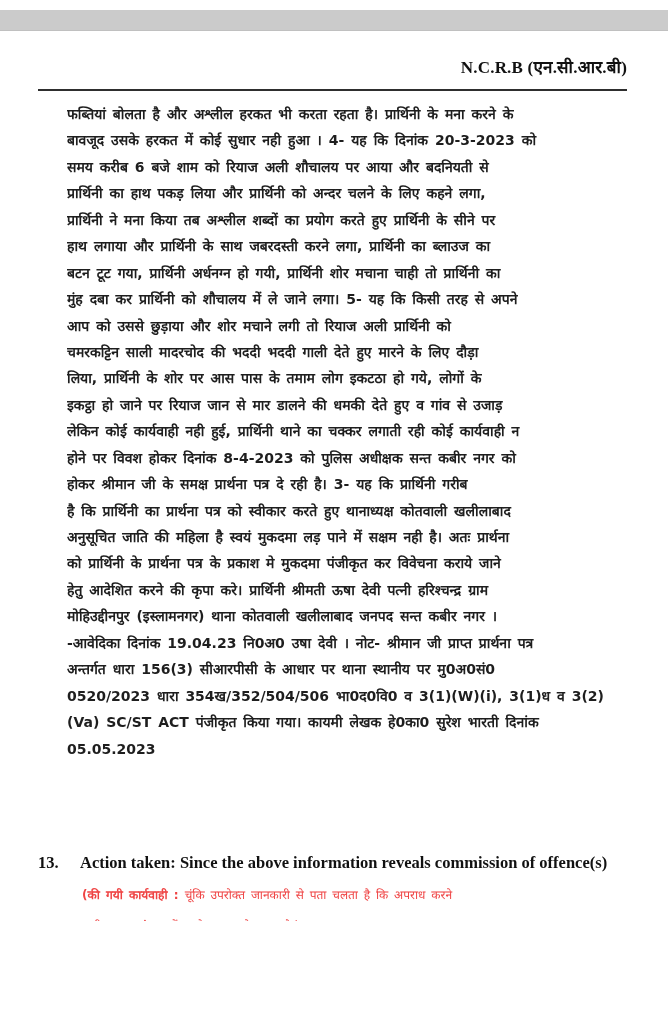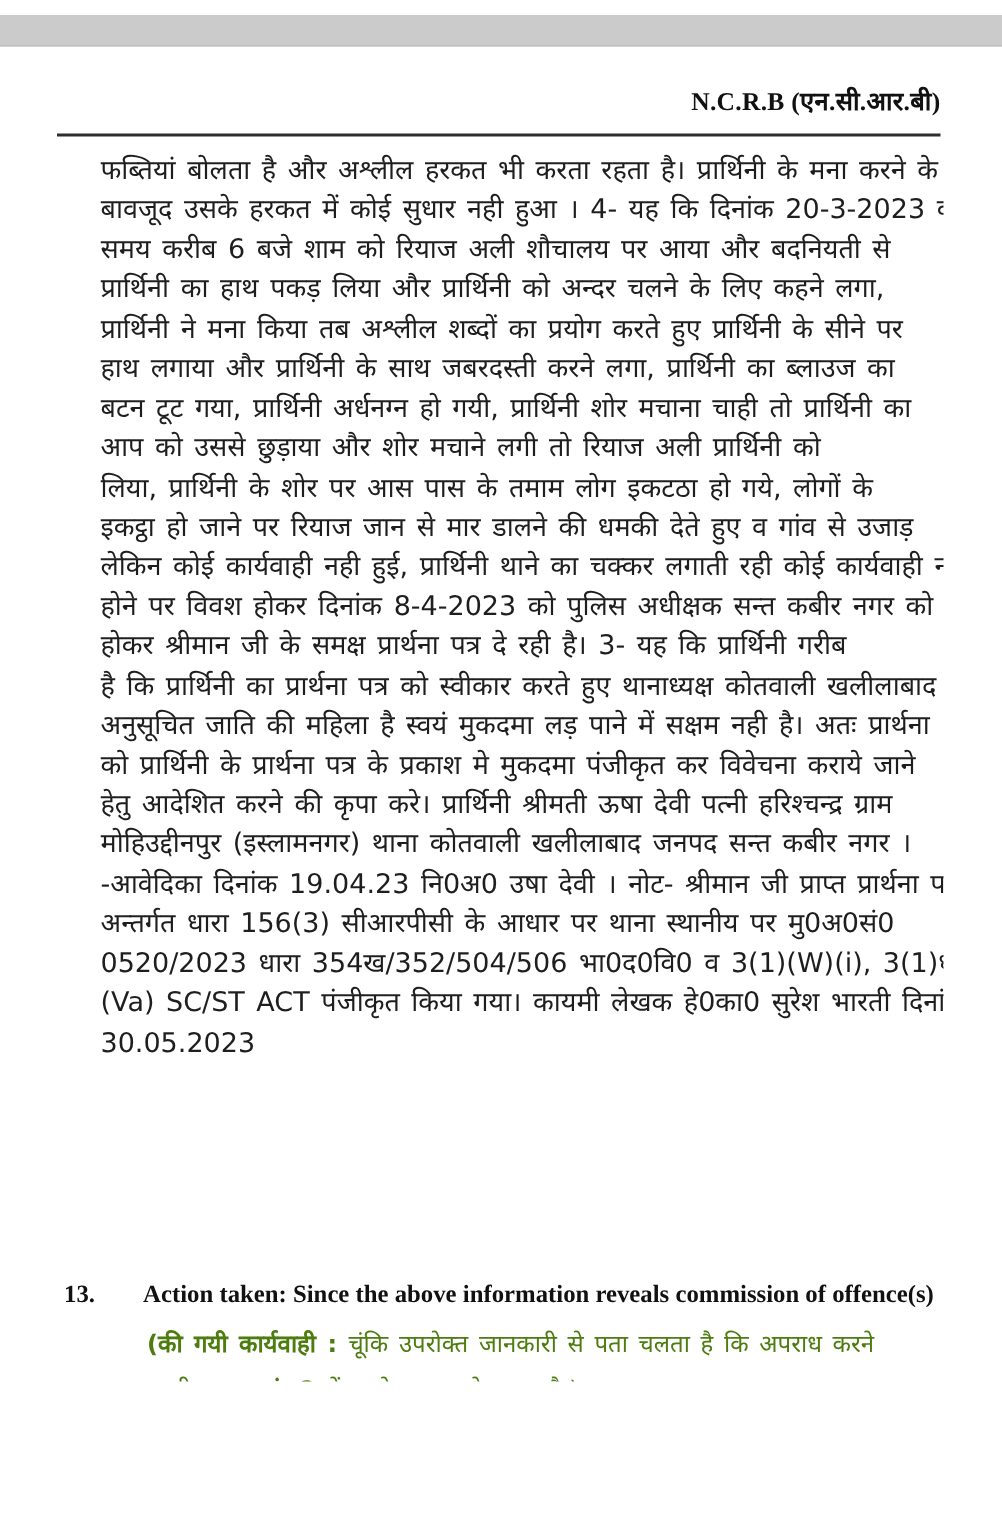--- a/index.html
+++ b/index.html
@@ -30,42 +30,42 @@
     position: absolute; top: 89px; left: 38px; width: 589px; height: 2px;
     background: #2e2e2e;
   }
 
   .doc-body {
     position: absolute; top: 101px; left: 67px; width: 562px;
     color: #1e1e1e;
   }
   .doc-line {
     height: 26.45px; line-height: 26.45px;
-    font-size: 18px; font-weight: 400;
+    font-size: 14px; font-weight: 700;
     word-spacing: 2px;
     white-space: nowrap; overflow: hidden;
   }
 
   .item13 {
     position: absolute; top: 852px; left: 38px; width: 600px;
     color: #111;
   }
-  .item13-row { display: flex; text-align: center; }
+  .item13-row { display: flex; }
   .item13-number {
     width: 30px; flex: 0 0 30px;
     font-family: "Liberation Serif", serif; font-weight: bold; font-size: 16.5px;
     line-height: 21px;
   }
   .item13-en {
     font-family: "Liberation Serif", serif; font-weight: bold; font-size: 16.5px;
     line-height: 21px; width: 570px; margin-left: 12px;
   }
   .item13-hi {
-    margin-top: 7px; margin-left: 46px; width: 570px;
-    font-size: 16px; line-height: 31px; color: #4d7c0f;
+    margin-top: 7px; margin-left: 30px; width: 570px;
+    font-size: 12px; line-height: 31px; color: #ef4444;
     word-spacing: 2px; white-space: nowrap; overflow: hidden;
   }
   .item13-hi .indent { padding-left: 14px; }
   .hi-bold { font-weight: 700; }
 
   .page-number {
     position: absolute; top: 938px; left: 0; width: 668px;
     text-align: center;
     font-family: "Liberation Serif", serif; font-size: 15px; color: #222;
   }
@@ -95,36 +95,38 @@
   <div class="header-rule"></div>
 
   <div class="doc-body">
     <div class="doc-line">फब्तियां बोलता है और अश्लील हरकत भी करता रहता है। प्रार्थिनी के मना करने के</div>
     <div class="doc-line">बावजूद उसके हरकत में कोई सुधार नही हुआ । 4- यह कि दिनांक 20-3-2023 को</div>
     <div class="doc-line">समय करीब 6 बजे शाम को रियाज अली शौचालय पर आया और बदनियती से</div>
     <div class="doc-line">प्रार्थिनी का हाथ पकड़ लिया और प्रार्थिनी को अन्दर चलने के लिए कहने लगा,</div>
     <div class="doc-line">प्रार्थिनी ने मना किया तब अश्लील शब्दों का प्रयोग करते हुए प्रार्थिनी के सीने पर</div>
     <div class="doc-line">हाथ लगाया और प्रार्थिनी के साथ जबरदस्ती करने लगा, प्रार्थिनी का ब्लाउज का</div>
     <div class="doc-line">बटन टूट गया, प्रार्थिनी अर्धनग्न हो गयी, प्रार्थिनी शोर मचाना चाही तो प्रार्थिनी का</div>
+    <div class="doc-line">मुंह दबा कर प्रार्थिनी को शौचालय में ले जाने लगा। 5- यह कि किसी तरह से अपने</div>
     <div class="doc-line">आप को उससे छुड़ाया और शोर मचाने लगी तो रियाज अली प्रार्थिनी को</div>
+    <div class="doc-line">चमरकट्टिन साली मादरचोद की भददी भददी गाली देते हुए मारने के लिए दौड़ा</div>
     <div class="doc-line">लिया, प्रार्थिनी के शोर पर आस पास के तमाम लोग इकटठा हो गये, लोगों के</div>
     <div class="doc-line">इकट्ठा हो जाने पर रियाज जान से मार डालने की धमकी देते हुए व गांव से उजाड़</div>
     <div class="doc-line">लेकिन कोई कार्यवाही नही हुई, प्रार्थिनी थाने का चक्कर लगाती रही कोई कार्यवाही न</div>
     <div class="doc-line">होने पर विवश होकर दिनांक 8-4-2023 को पुलिस अधीक्षक सन्त कबीर नगर को</div>
     <div class="doc-line">होकर श्रीमान जी के समक्ष प्रार्थना पत्र दे रही है। 3- यह कि प्रार्थिनी गरीब</div>
     <div class="doc-line">है कि प्रार्थिनी का प्रार्थना पत्र को स्वीकार करते हुए थानाध्यक्ष कोतवाली खलीलाबाद</div>
     <div class="doc-line">अनुसूचित जाति की महिला है स्वयं मुकदमा लड़ पाने में सक्षम नही है। अतः प्रार्थना</div>
     <div class="doc-line">को प्रार्थिनी के प्रार्थना पत्र के प्रकाश मे मुकदमा पंजीकृत कर विवेचना कराये जाने</div>
     <div class="doc-line">हेतु आदेशित करने की कृपा करे। प्रार्थिनी श्रीमती ऊषा देवी पत्नी हरिश्चन्द्र ग्राम</div>
     <div class="doc-line">मोहिउद्दीनपुर (इस्लामनगर) थाना कोतवाली खलीलाबाद जनपद सन्त कबीर नगर ।</div>
     <div class="doc-line">-आवेदिका दिनांक 19.04.23 नि0अ0 उषा देवी । नोट- श्रीमान जी प्राप्त प्रार्थना पत्र</div>
     <div class="doc-line">अन्तर्गत धारा 156(3) सीआरपीसी के आधार पर थाना स्थानीय पर मु0अ0सं0</div>
     <div class="doc-line">0520/2023 धारा 354ख/352/504/506 भा0द0वि0 व 3(1)(W)(i), 3(1)ध व 3(2)</div>
     <div class="doc-line">(Va) SC/ST ACT पंजीकृत किया गया। कायमी लेखक हे0का0 सुरेश भारती दिनांक</div>
-    <div class="doc-line">30.05.2023</div>
+    <div class="doc-line">05.05.2023</div>
   </div>
 
   <div class="item13">
     <div class="item13-row">
       <div class="item13-number">13.</div>
       <div class="item13-en">
         <div>Action taken: Since the above information reveals commission of offence(s)</div>
       </div>
     </div>
     <div class="item13-hi">

